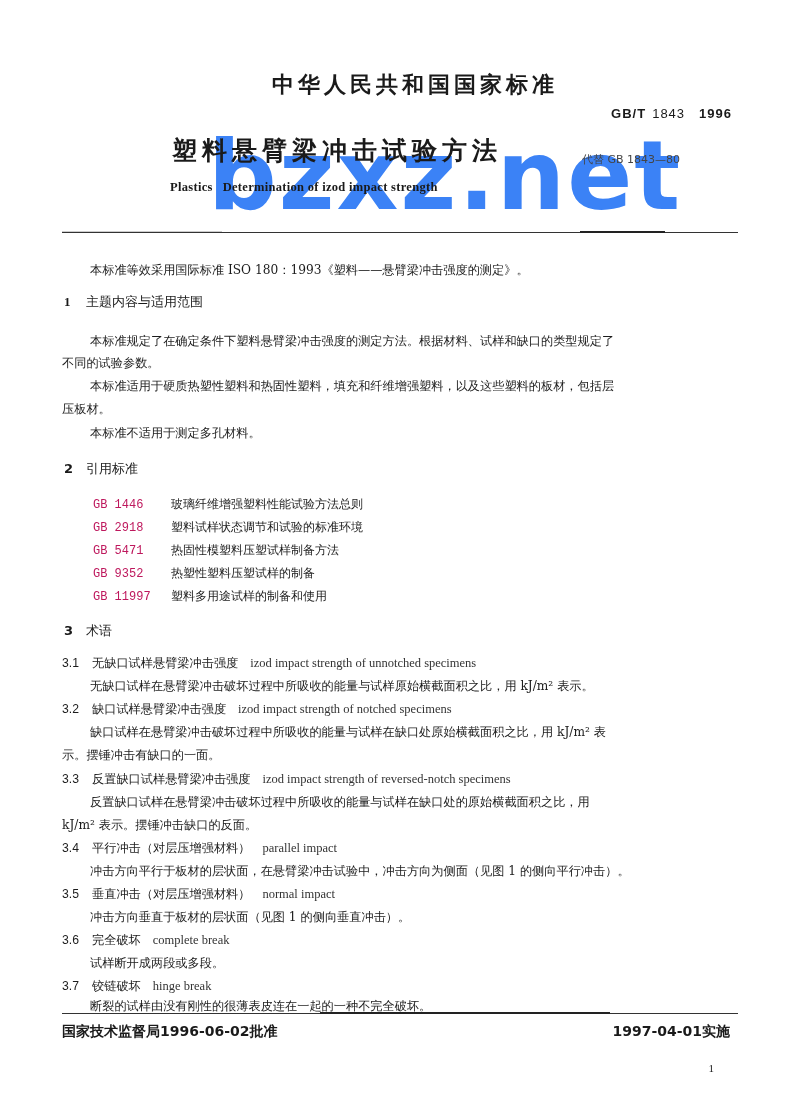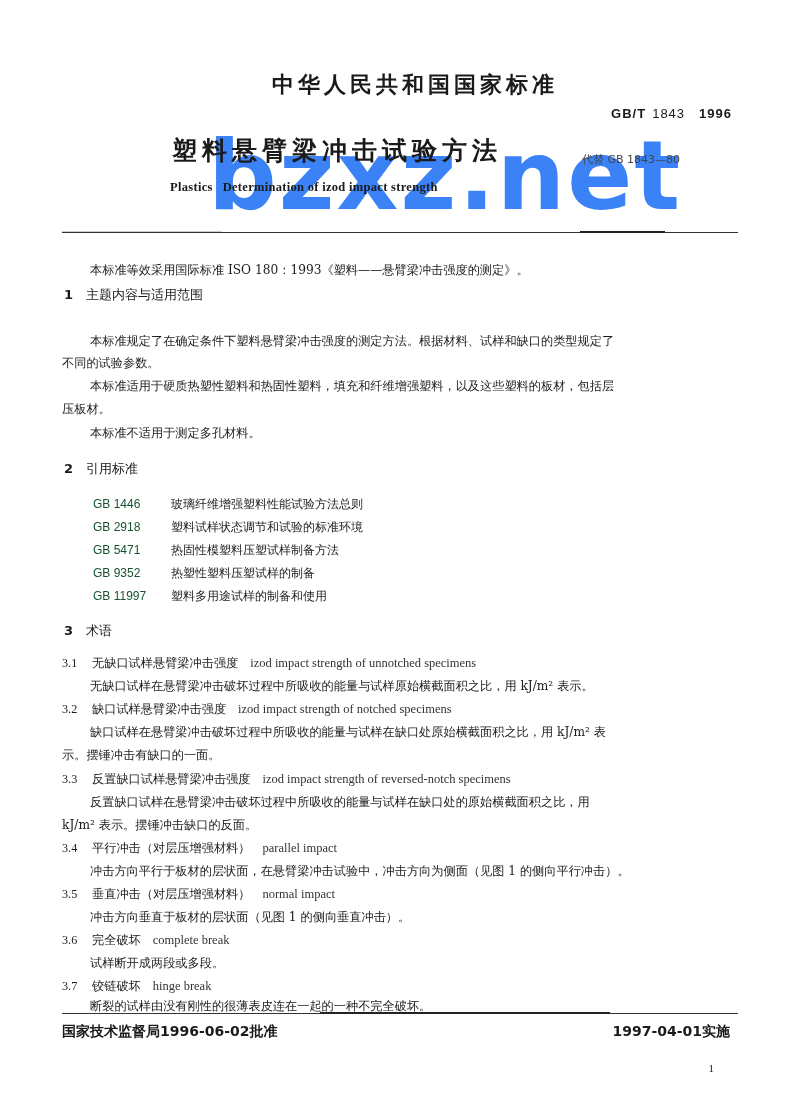--- a/index.html
+++ b/index.html
@@ -48,23 +48,23 @@
       font-family: "DejaVu Serif", serif; font-size: 12.2px; line-height: 26px;
       white-space: nowrap; color: #1c1c1c;
     }
     .indent { left: 90px; }
     .flush { left: 62px; }
     .heading {
       font-family: "DejaVu Sans", sans-serif; font-size: 13px; left: 64px;
     }
     .heading .hn { font-weight: bold; display: inline-block; width: 22px; }
     .ref-row { left: 93px; font-size: 12px; }
-    .ref-row .code { display: inline-block; width: 78px; font-family: Liberation Sans, sans-serif; color: #14532d; }
+    .ref-row .code { display: inline-block; width: 78px; font-family: Liberation Mono, monospace; color: #be185d; }
     .term-row { left: 62px; }
-    .term-row .tn { display: inline-block; width: 30px; font-family: Liberation Serif, serif; }
+    .term-row .tn { display: inline-block; width: 30px; font-family: Liberation Sans, sans-serif; }
     .term-row .zh { margin-right: 12px; }
     .term-row .en { font-family: "Liberation Serif", serif; font-size: 12.5px; color: #333; }
     .rule-bottom { left: 62px; top: 1013px; width: 676px; height: 1px; background: #333; }
     .rule-bottom-thick { left: 320px; top: 1012px; width: 290px; height: 2px; background: #222; }
     .footer {
       font-family: "DejaVu Sans", sans-serif; font-weight: bold; font-size: 14px; top: 1023px;
     }
     .footer-l { left: 62px; }
     .footer-r { right: 70px; }
     .page-num { right: 86px; top: 1062px; font-size: 11px; font-family: "Liberation Serif", serif; }
@@ -85,21 +85,21 @@
 <div class="abs title-en z1">
   <span>Plastics</span><span class="sp">Determination of izod impact strength</span>
 </div>
 
 <div class="abs rule-top-l"></div>
 <div class="abs rule-top"></div>
 <div class="abs rule-top-r"></div>
 
 <div class="abs body-text indent z1" style="top:257px;">本标准等效采用国际标准 ISO 180：1993《塑料——悬臂梁冲击强度的测定》。</div>
 
-<div class="abs heading z1" style="top:286px;">
+<div class="abs heading z1" style="top:293px;font-family:Liberation Serif, serif;">
   <span class="hn">1</span><span>主题内容与适用范围</span>
 </div>
 <div class="abs body-text indent z1" style="top:328px;">本标准规定了在确定条件下塑料悬臂梁冲击强度的测定方法。根据材料、试样和缺口的类型规定了</div>
 <div class="abs body-text flush z1" style="top:350px;">不同的试验参数。</div>
 <div class="abs body-text indent z1" style="top:373px;">本标准适用于硬质热塑性塑料和热固性塑料，填充和纤维增强塑料，以及这些塑料的板材，包括层</div>
 <div class="abs body-text flush z1" style="top:396px;">压板材。</div>
 <div class="abs body-text indent z1" style="top:420px;">本标准不适用于测定多孔材料。</div>
 
 <div class="abs heading z1" style="top:460px;">
   <span class="hn">2</span><span>引用标准</span>

